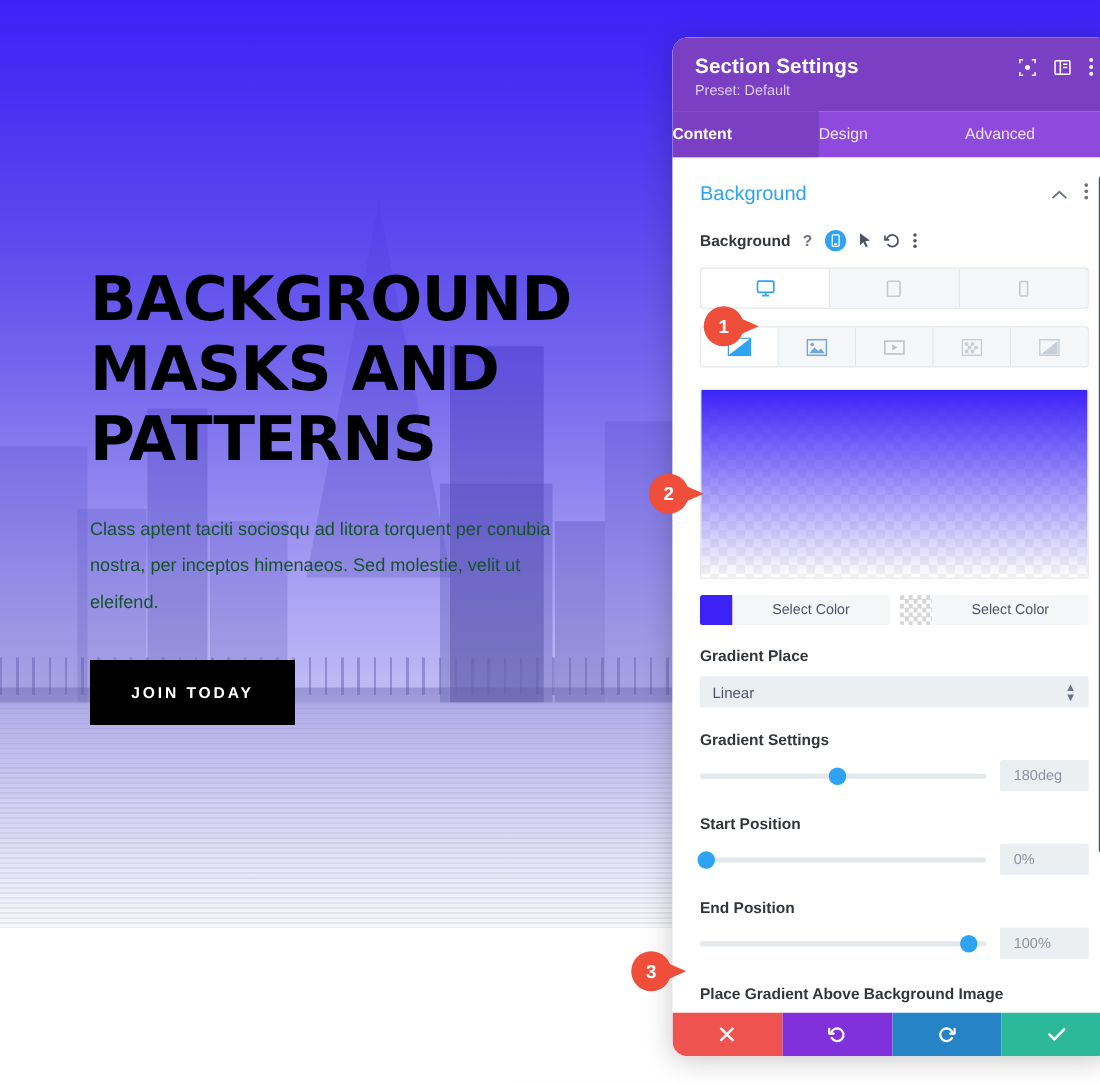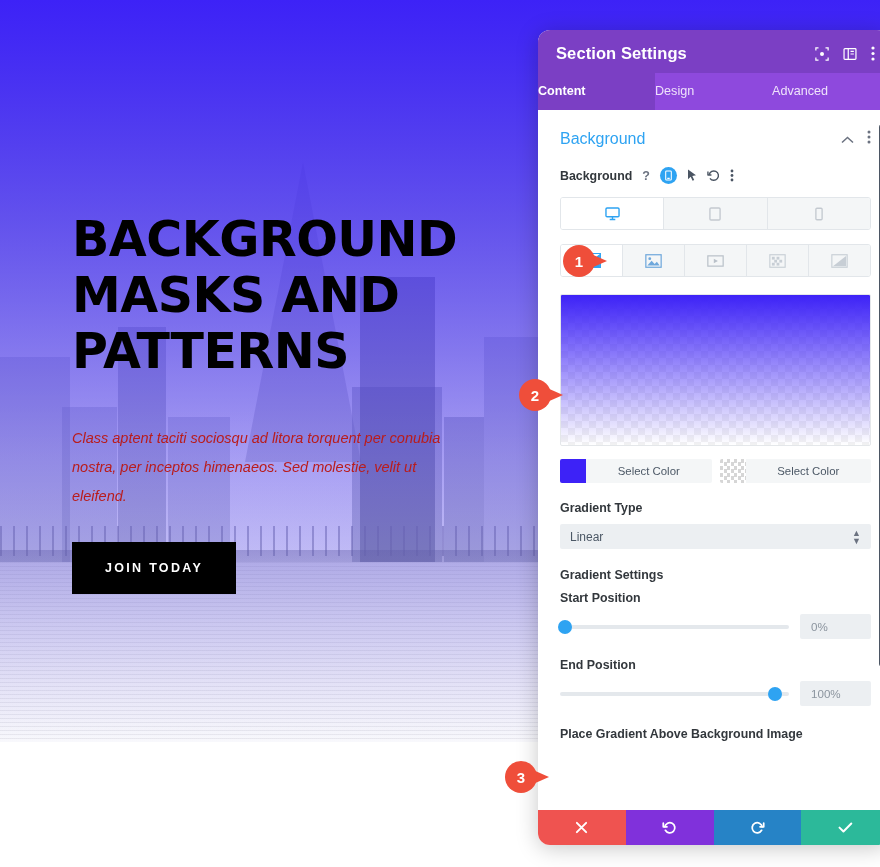--- a/index.html
+++ b/index.html
@@ -58,22 +58,22 @@
     background: linear-gradient(180deg, #3d22f7 0%, rgba(61,34,247,0) 100%);
   }
 
   .hero-content { position: absolute; left: 72px; top: 212px; width: 420px; }
   .hero-title {
     font-family: "DejaVu Sans", sans-serif;
     font-weight: 700; font-size: 49px; line-height: 1.14;
     letter-spacing: -0.5px; color: #000; text-transform: uppercase;
   }
   .hero-sub {
-    margin-top: 44px; width: 390px;
-    font-size: 14.5px; line-height: 2.0; color: #b91c1c; font-style: italic;
+    margin-top: 30px; width: 390px;
+    font-size: 14.5px; line-height: 2.0; color: #14532d;
   }
   .hero-btn {
     display: inline-block; margin-top: 31px;
     background: #000; color: #fff;
     padding: 19px 33px; font-size: 12.5px; font-weight: 700;
     letter-spacing: 2.3px;
   }
 
   
   .panel {
@@ -232,20 +232,21 @@
       <div class="hero-title">BACKGROUND MASKS AND PATTERNS</div>
       <div class="hero-sub">Class aptent taciti sociosqu ad litora torquent per conubia nostra, per inceptos himenaeos. Sed molestie, velit ut eleifend.</div>
       <a class="hero-btn">JOIN TODAY</a>
     </div>
   </div>
 
   <div class="panel">
 
     <div class="panel-header">
       <div class="panel-title">Section Settings</div>
+      <div class="panel-preset">Preset: Default</div>
       <div class="hdr-icons">
         <span>
           <svg width="14" height="14" viewBox="0 0 16 16" fill="none" stroke="#fff" stroke-width="1.4">
             <path d="M1 4V1h3M15 4V1h-3M1 12v3h3M15 12v3h-3"></path>
               <circle cx="8" cy="8" r="2.3" fill="#fff" stroke="none"></circle>
           </svg>
         </span>
         <span>
           <svg width="14" height="14" viewBox="0 0 16 16" fill="none" stroke="#fff" stroke-width="1.4">
             <rect x="1.2" y="1.8" width="13.6" height="12.4" rx="1"></rect>
@@ -387,27 +388,33 @@
           <div class="color-cell">
             <div class="sw sw-solid"></div>
             <div class="sw-btn">Select Color</div>
           </div>
           <div class="color-cell">
             <div class="sw sw-trans"></div>
             <div class="sw-btn">Select Color</div>
           </div>
         </div>
 
-        <div class="field-label">Gradient Type</div>
+        <div class="field-label">Gradient Place</div>
         <div class="select">
           <span>Linear</span>
           <span class="arrows">▲<br>▼</span>
         </div>
 
         <div class="field-label">Gradient Settings</div>
+        <div class="slider-row">
+          <div class="track">
+            <div class="knob" style="left:48%;"></div>
+          </div>
+          <div class="num">180deg</div>
+        </div>
 
         <div class="field-label">Start Position</div>
         <div class="slider-row">
           <div class="track">
             <div class="knob" style="left:2%;"></div>
           </div>
           <div class="num">0%</div>
         </div>
 
         <div class="field-label">End Position</div>

